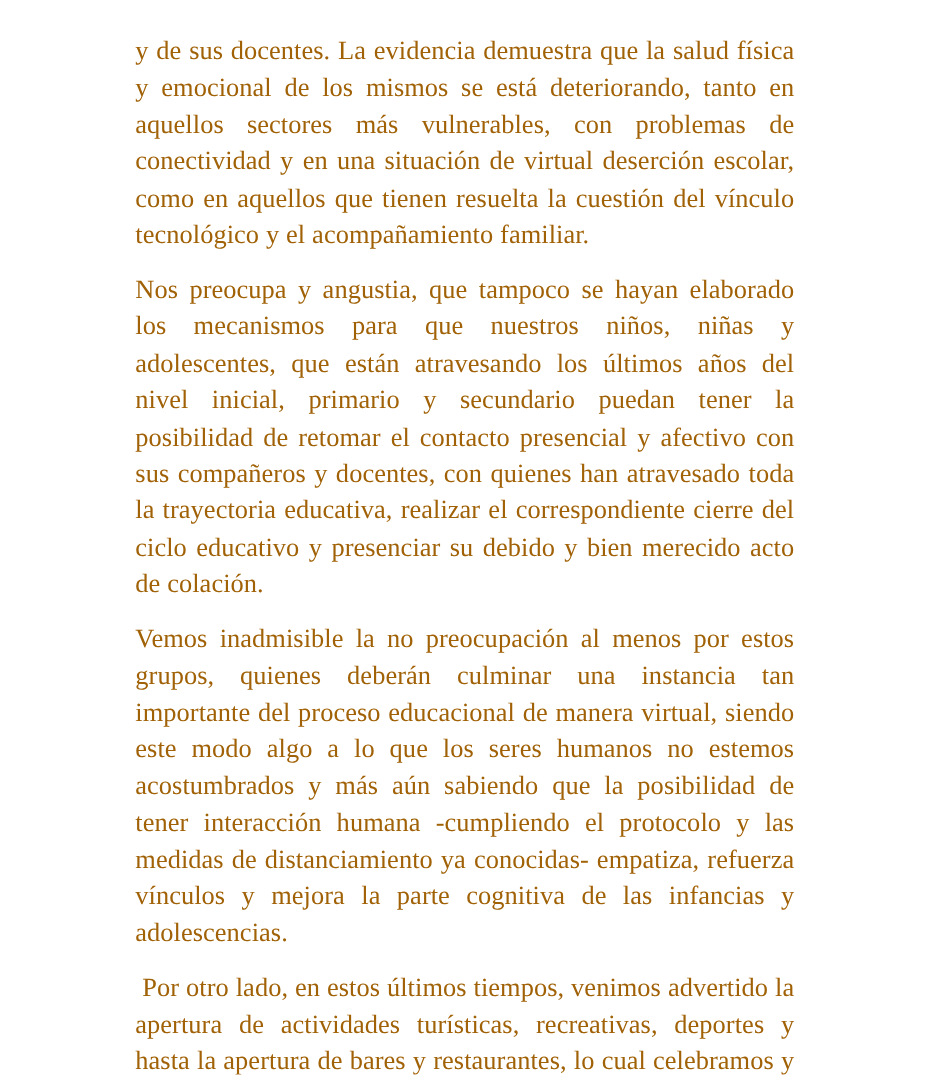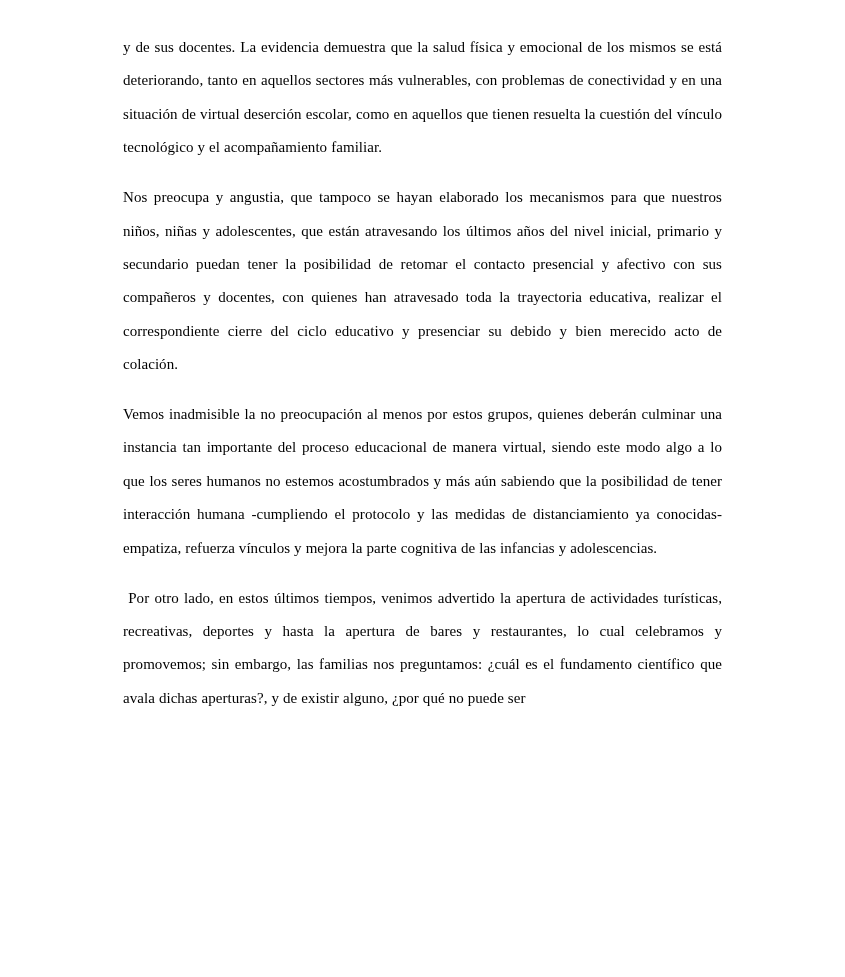--- a/index.html
+++ b/index.html
@@ -23,23 +23,23 @@
     left: 123px;
     top: 0;
     width: 599px;
     padding-top: 31px;
     box-sizing: content-box;
   }
 
   .doc-paragraph {
     margin: 0 0 16.5px 0;
     font-family: "Liberation Serif", "DejaVu Serif", serif;
-    font-size: 15px;
+    font-size: 24px;
     line-height: 33.4px;
-    color: #000000;
+    color: #a16207;
     text-align: justify;
     text-justify: inter-word;
     letter-spacing: 0.05px;
     word-spacing: 0.2px;
     -webkit-font-smoothing: antialiased;
     white-space: pre-wrap;
   }
 
   .doc-paragraph:last-child {
     margin-bottom: 0;

